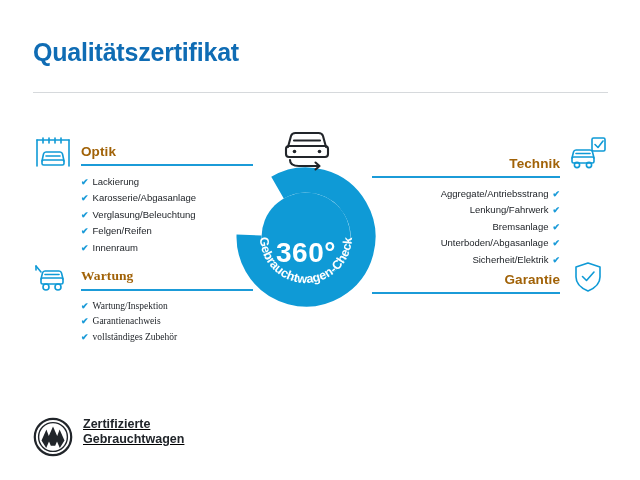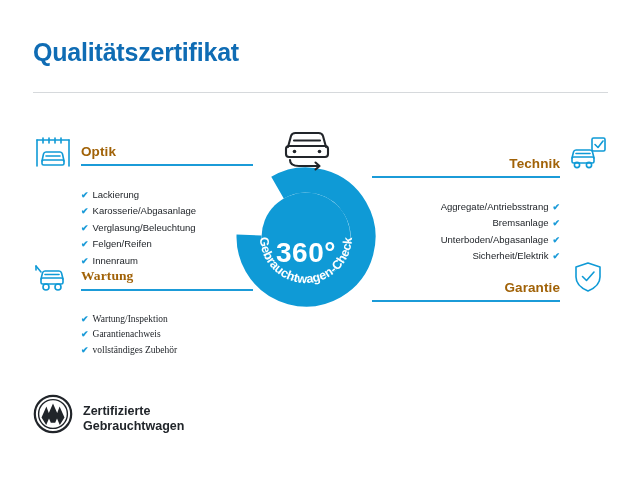--- a/index.html
+++ b/index.html
@@ -37,21 +37,21 @@
     font-weight: bold;
     color: #a16207;
     letter-spacing: 0.1px;
   }
   .col-rule {
     height: 1.5px;
     background: #1b9bd8;
     margin-top: 5px;
   }
   .items {
-    margin-top: 21px;
+    margin-top: 8px;
   }
   .item {
     font-size: 9.5px;
     color: #21252a;
     line-height: 15.5px;
     white-space: nowrap;
   }
   .check {
     color: #1b9bd8;
     font-size: 9px;
@@ -69,21 +69,21 @@
   
   .block-right { position: absolute; text-align: right; }
   .block-right .col-heading { text-align: right; padding-right: 48px; margin-top: 12px; }
   .block-right .col-rule { margin-right: 48px; }
   .block-right .items { padding-right: 48px; }
   .block-right .item .check { margin-left: 4px; }
 
   #block-optik   { left: 33px; top: 144px;  width: 220px; }
   #block-wartung { left: 33px; top: 268px;  width: 220px; font-family: Liberation Serif, serif; }
   #block-technik { right: 32px; top: 144px; width: 236px; }
-  #block-garantie{ right: 32px; top: 268px; width: 236px; }
+  #block-garantie{ right: 32px; top: 260px; width: 236px; }
 
   
   .blk-icon {
     position: absolute;
     width: 40px; height: 34px;
   }
   #icon-optik   { left: 33px;  top: 136px; }
   #icon-wartung { left: 33px;  top: 260px; }
   #icon-technik { right: 32px; top: 136px; }
   #icon-garantie{ right: 32px; top: 260px; }
@@ -108,23 +108,24 @@
   }
   .car-top {
     position: absolute;
     left: 44px; top: -34px;
     width: 62px; height: 42px;
   }
 
   
   .vw {
     position: absolute;
-    left: 33px; top: 394px;
+    left: 33px; top: 417px;
     display: flex;
-    align-items: flex-end;
+    align-items: flex-start;
+    text-decoration: underline;
   }
   .vw-mark { width: 40px; height: 40px; }
   .vw-text {
     margin-left: 10px;
     font-size: 12.5px;
     font-weight: bold;
     color: #21252a;
     line-height: 15px;
   }
 </style>
@@ -198,20 +199,21 @@
         <circle cx="9" cy="29" r="2.6"></circle>
         <circle cx="21" cy="29" r="2.6"></circle>
       </g>
     </svg>
   </div>
   <div class="block-right" id="block-technik">
     <div class="col-heading">Technik</div>
     <div class="col-rule"></div>
     <div class="items">
       <div class="item"><span>Aggregate/Antriebsstrang</span><span class="check">✔</span></div>
+      <div class="item"><span>Lenkung/Fahrwerk</span><span class="check">✔</span></div>
       <div class="item"><span>Bremsanlage</span><span class="check">✔</span></div>
       <div class="item"><span>Unterboden/Abgasanlage</span><span class="check">✔</span></div>
       <div class="item"><span>Sicherheit/Elektrik</span><span class="check">✔</span></div>
     </div>
   </div>
 
   <div class="blk-icon" id="icon-garantie">
     <svg width="40" height="34" viewBox="0 0 40 34">
       <g fill="none" stroke="#0f9ad6" stroke-width="1.6" stroke-linecap="round" stroke-linejoin="round">
         <path d="M20 3 L32 7 V17 Q32 26 20 31 Q8 26 8 17 V7 Z"></path>

